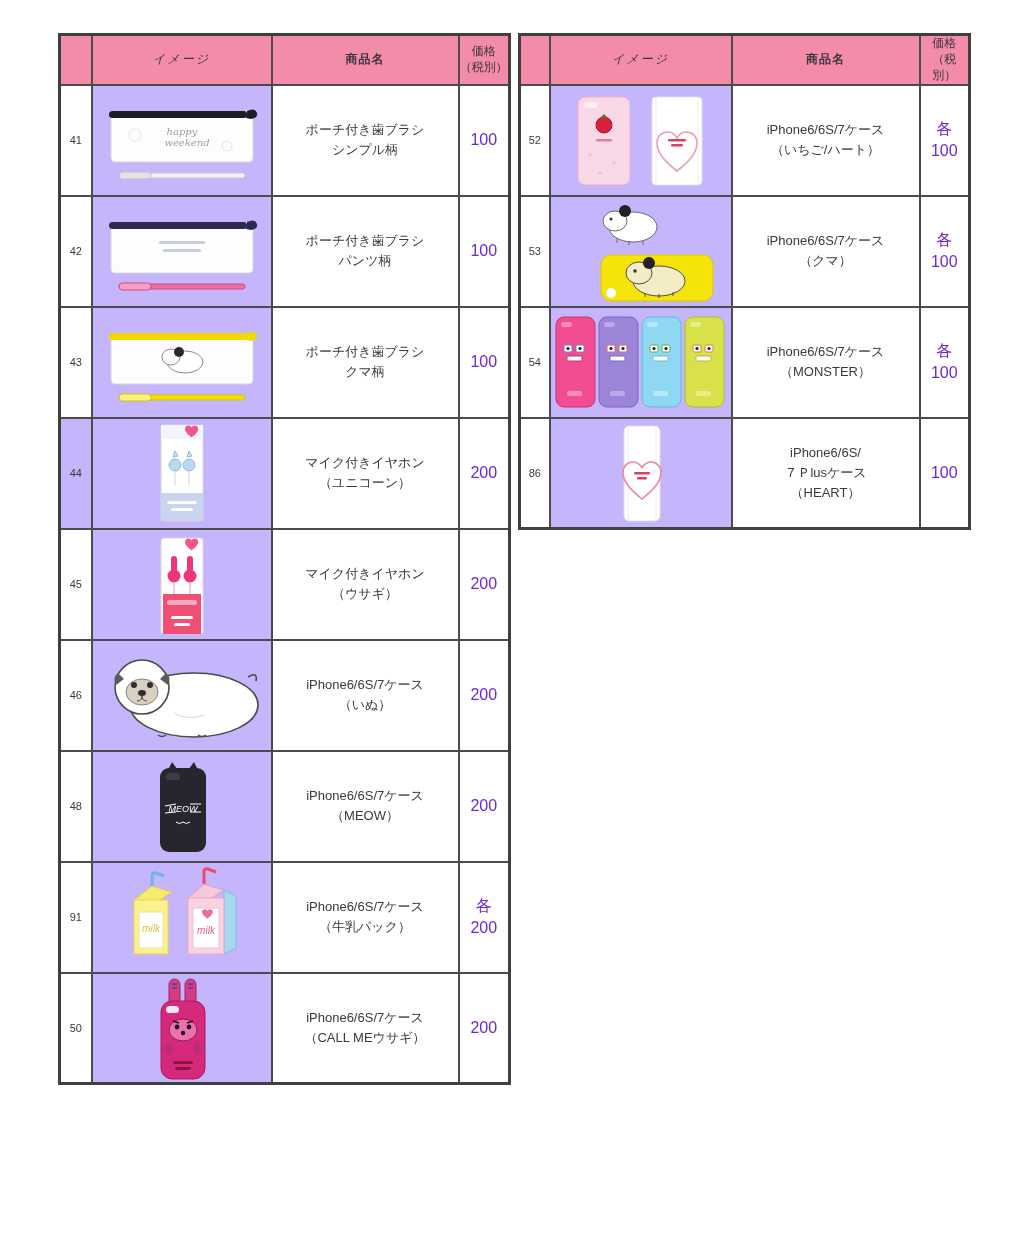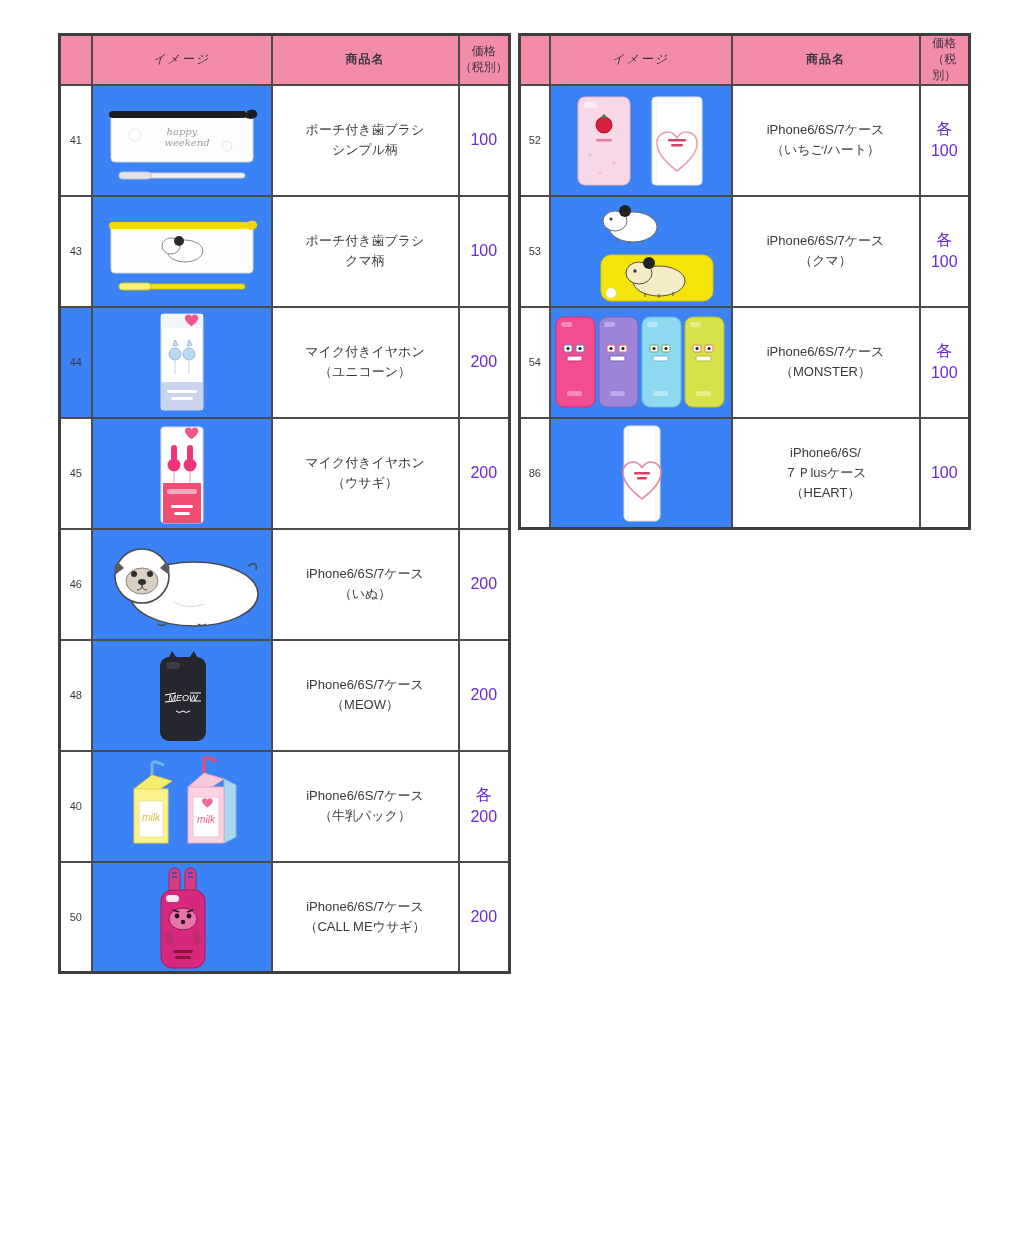--- a/index.html
+++ b/index.html
@@ -14,21 +14,21 @@
   #left-table{left:58px;top:33px;width:450px;}
   #right-table{left:518px;top:33px;width:450px;}
   .catalog th,.catalog td{border:2px solid #4b4b4b;padding:0;overflow:hidden;}
   tr.hrow{height:50px;}
   tr.hrow th{background:#F28CA8;text-align:center;vertical-align:middle;color:#3c3340;}
   th.img-h{font-size:12px;font-weight:400;letter-spacing:2px;font-style:italic;}
   th.name-h{font-size:12px;font-weight:700;letter-spacing:1px;}
   th.price-h{font-size:12px;font-weight:400;line-height:1.3;font-family:Liberation Serif, serif;}
   tr.prow{height:111px;}
   td.num{font-size:11px;text-align:center;vertical-align:middle;color:#3a3a3a;}
-  td.img{text-align:center;vertical-align:middle;background:#3b82f6;}
+  td.img{text-align:center;vertical-align:middle;background:#c4b5fd;}
   td.img svg{display:block;margin:0 auto;}
   td.name{text-align:center;vertical-align:middle;font-size:13px;line-height:1.55;color:#3a3a3a;}
   td.price{text-align:center;vertical-align:middle;font-size:16px;line-height:1.35;color:#6d28d9;}
   .cursive{font-style:italic;fill:#9a9aa4;font-family:"DejaVu Serif",serif;}
 </style>
 </head>
 <body>
 
 <table class="catalog" id="left-table">
   <colgroup>
@@ -66,20 +66,42 @@
     <td class="name">
       <div>ポーチ付き歯ブラシ</div>
       <div>シンプル柄</div>
     </td>
     <td class="price">
       <div></div>
       <div>100</div>
     </td>
   </tr>
 
+  <tr class="prow">
+    <td class="num">42</td>
+    <td class="img">
+      <svg width="170" height="100" viewBox="0 0 170 100">
+        <rect x="14" y="22" width="142" height="50" rx="4" fill="#fdfdfd" stroke="#d8d8d8"></rect>
+        <rect x="12" y="21" width="138" height="7" rx="3.5" fill="#2b2b52"></rect>
+        <path d="M150,21 q8,-4 10,2 q1,5 -6,6 l-5,-1 z" fill="#2b2b52"></path>
+        <rect x="62" y="40" width="46" height="3" rx="1.5" fill="#c9cede"></rect>
+        <rect x="66" y="48" width="38" height="3" rx="1.5" fill="#c9cede"></rect>
+        <rect x="22" y="83" width="126" height="5" rx="2.5" fill="#F26CA4" stroke="#d44a86"></rect>
+        <rect x="22" y="82" width="32" height="7" rx="3.5" fill="#F7A0C4" stroke="#d44a86"></rect>
+      </svg>
+    </td>
+    <td class="name">
+      <div>ポーチ付き歯ブラシ</div>
+      <div>パンツ柄</div>
+    </td>
+    <td class="price">
+      <div></div>
+      <div>100</div>
+    </td>
+  </tr>
 
   <tr class="prow">
     <td class="num">43</td>
     <td class="img">
       <svg width="170" height="100" viewBox="0 0 170 100">
         <rect x="14" y="22" width="142" height="50" rx="4" fill="#fdfdfd" stroke="#d8d8d8"></rect>
         <rect x="12" y="21" width="138" height="7" rx="3.5" fill="#F2D800"></rect>
         <path d="M150,21 q8,-4 10,2 q1,5 -6,6 l-5,-1 z" fill="#F2D800"></path>
         <ellipse cx="88" cy="50" rx="18" ry="11" fill="#fff" stroke="#8a8a8a"></ellipse>
         <ellipse cx="74" cy="45" rx="9" ry="8" fill="#fff" stroke="#8a8a8a"></ellipse>
@@ -196,21 +218,21 @@
       <div>iPhone6/6S/7ケース</div>
       <div>（MEOW）</div>
     </td>
     <td class="price">
       <div></div>
       <div>200</div>
     </td>
   </tr>
 
   <tr class="prow">
-    <td class="num">40</td>
+    <td class="num">91</td>
     <td class="img">
       <svg width="152" height="102" viewBox="0 0 152 102">
         <path d="M46,22 l0,-12 q0,-4 4,-3 l8,3" stroke="#6EB4E8" stroke-width="3" fill="none"></path>
         <polygon points="28,34 46,20 66,26 48,38" fill="#F5EC6E" stroke="#ddc94c"></polygon>
         <rect x="28" y="34" width="34" height="54" fill="#FAF28C" stroke="#e4d45c"></rect>
         <rect x="33" y="46" width="24" height="36" fill="#ffffff" stroke="#eee2a0"></rect>
         <text x="45" y="66" text-anchor="middle" fill="#d8c040" font-size="10" font-style="italic">milk</text>
         <path d="M98,18 l0,-12 q0,-4 4,-3 l8,3" stroke="#E84C6C" stroke-width="3" fill="none"></path>
         <polygon points="82,32 98,18 118,24 100,36" fill="#F7C8DC" stroke="#e0a0bc"></polygon>
         <polygon points="118,24 130,30 130,82 118,88" fill="#A8D8F0" stroke="#84bcd8"></polygon>

